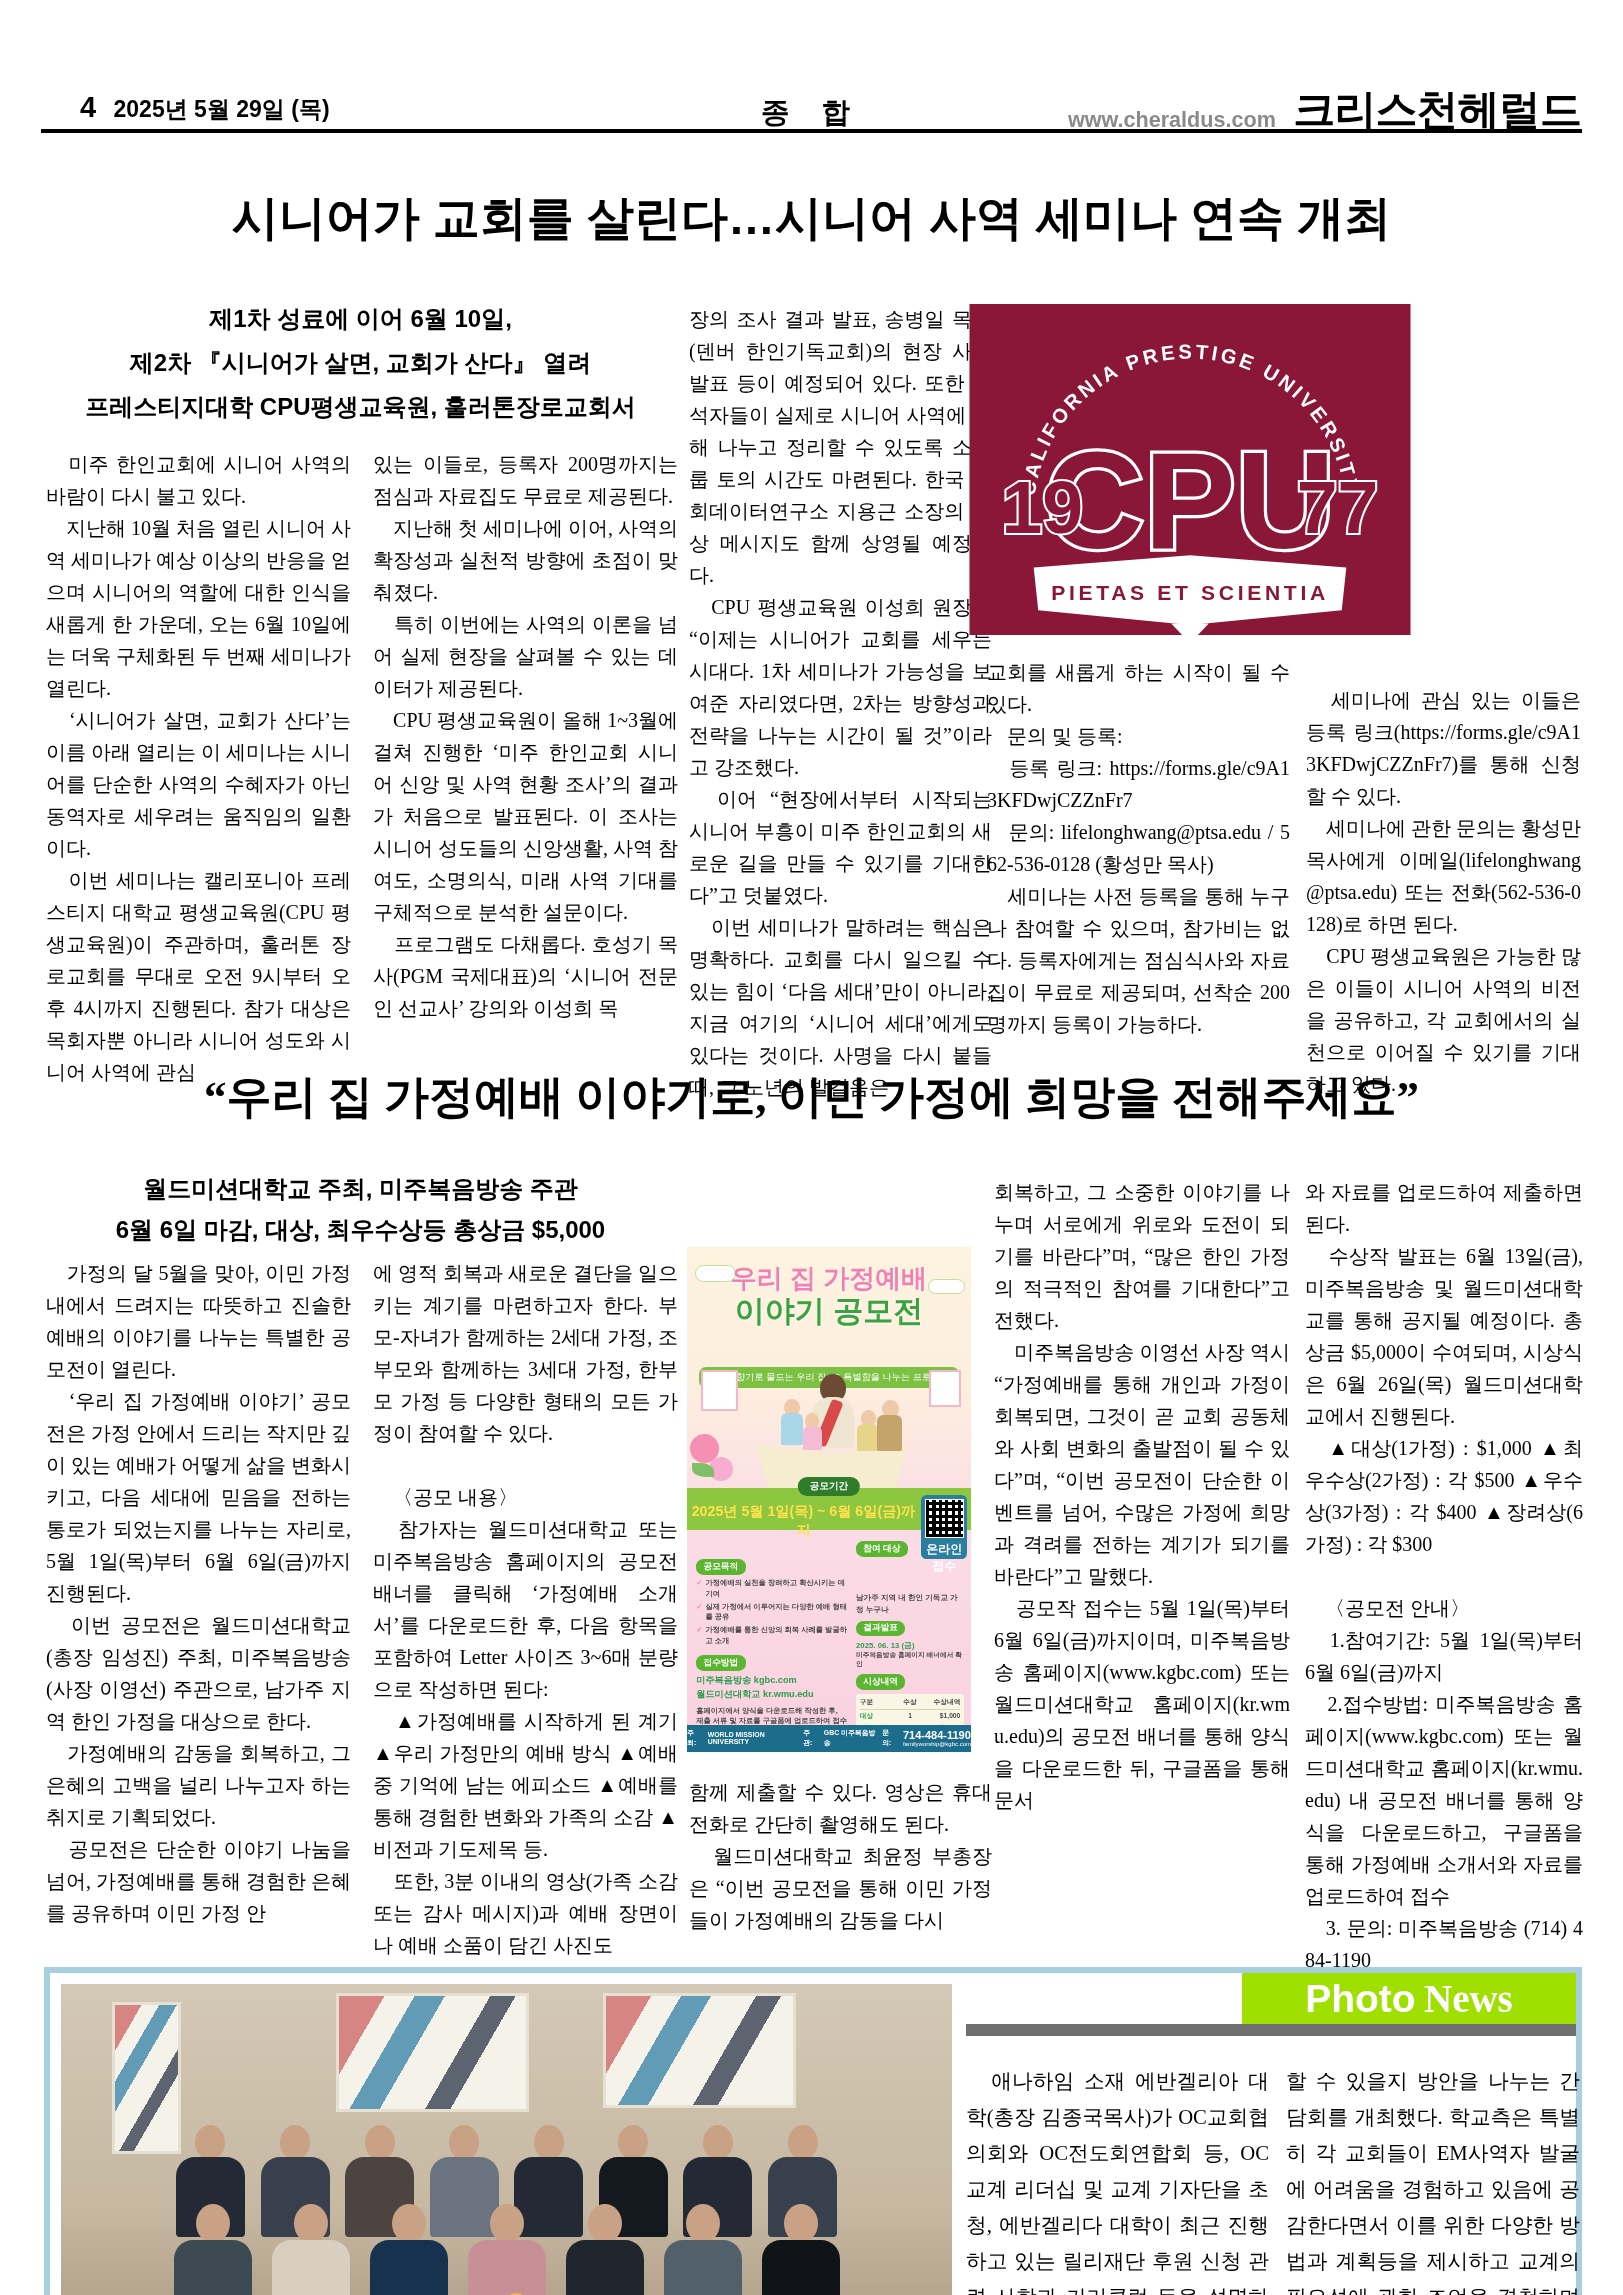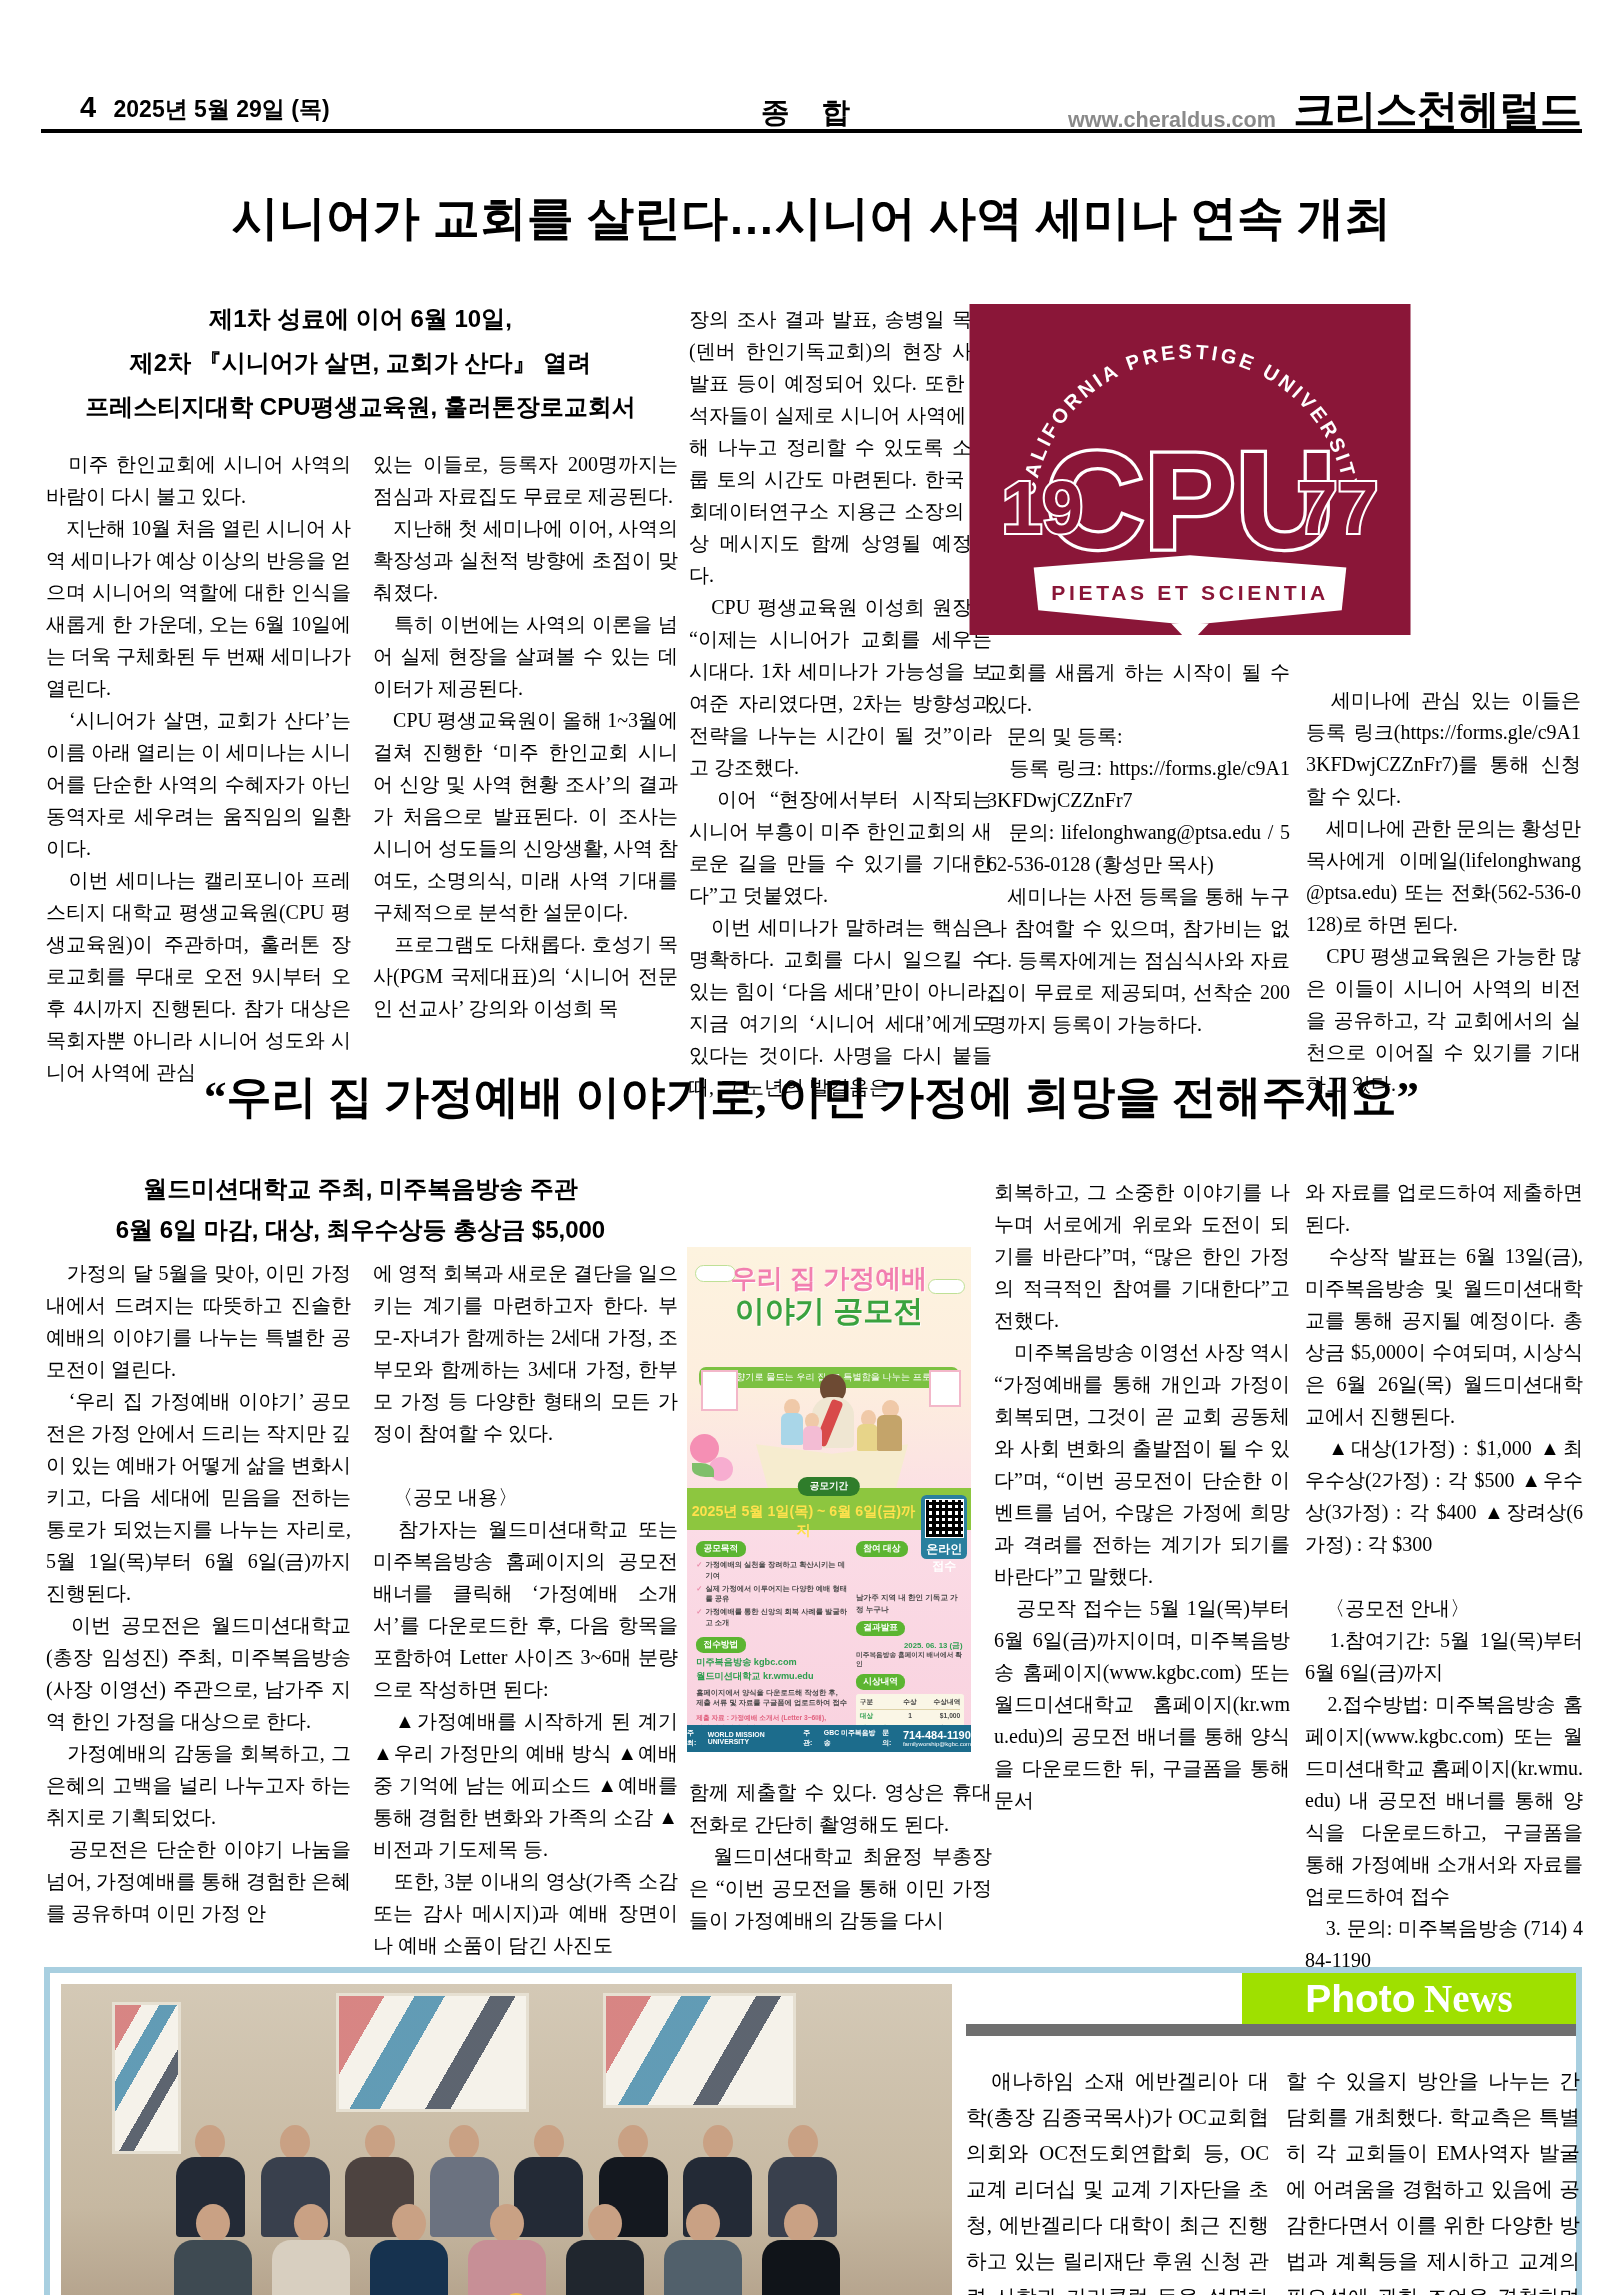--- a/index.html
+++ b/index.html
@@ -72,29 +72,29 @@
   .period-text { position:absolute; top:255px; left:0; right:51px; text-align:center;
     color:#ffe14d; font-size:14.2px; font-weight:800; }
   .qr-panel { position:absolute; top:248px; right:3.7px; width:46px; height:64px; background:#2a7f9e;
     border-radius:5.5px; padding:3.7px; }
   .qr { width:39px; height:39px; background:
       repeating-linear-gradient(0deg,#000 0 3.2px,transparent 3.2px 6.4px),
       repeating-linear-gradient(90deg,#000 0 3.2px,#fff 3.2px 6.4px); border:1.8px solid #fff; }
   .qr-cap { color:#fff; font-size:12px; text-align:center; margin-top:3.7px; font-weight:bold; }
   .pill { display:inline-block; background:#5cb531; color:#fff; font-size:8.7px; font-weight:bold;
     padding:1.8px 7.3px; border-radius:7.3px; margin-bottom:3.7px; }
-  .pcol-l { position:absolute; left:9.2px; top:294px; width:152px; }
+  .pcol-l { position:absolute; left:9.2px; top:312px; width:152px; }
   .pcol-r { position:absolute; left:169px; top:294px; width:108px; }
   .chk-item { display:flex; gap:3.2px; font-size:7.3px; color:#4a4a4a; font-weight:bold; line-height:1.45; margin-bottom:2.3px; }
   .chk { color:#e98aa8; font-weight:bold; }
   .psite { color:#2e9e4f; font-size:9.2px; font-weight:800; line-height:1.5; }
   .pdesc { font-size:7.3px; color:#4a4a4a; font-weight:bold; line-height:1.45; margin-top:3.7px; white-space:pre-line; }
   .pmat { font-size:6.7px; color:#e0607e; font-weight:bold; line-height:1.5; margin-top:4.6px; white-space:pre-line; }
   .ptarget { font-size:7.6px; color:#4a4a4a; font-weight:800; line-height:1.5; margin-bottom:5.5px;margin-top:32px; }
-  .pres1 { font-size:7.8px; color:#2e9e4f; font-weight:800;margin-left:48px; }
+  .pres1 { font-size:7.8px; color:#2e9e4f; font-weight:800; }
   .pres2 { font-size:6.7px; color:#4a4a4a; font-weight:bold; margin-bottom:5.5px; }
   .awards { background:#faf6e6; border-radius:2.8px; padding:2.8px 3.7px; }
   .aw-row { display:grid; grid-template-columns:1fr 0.6fr 1fr; font-size:6.7px; padding:1.8px 0; }
   .aw-row.hd { font-weight:800; color:#3d3d3d; border-bottom:0.9px solid #ddd2a8; }
   .aw-name { color:#2e9e4f; font-weight:800; }
   .aw-n, .aw-amt { color:#4a4a4a; font-weight:bold; text-align:center; }
   .aw-amt { text-align:right; }
   .poster-footer { position:absolute; bottom:0; left:0; right:0; height:27.5px; background:#1c6c8c; color:#fff;
     display:flex; align-items:center; justify-content:center; gap:6.4px; font-size:6.9px; font-weight:bold; }
   .pf-big { font-size:11px; font-weight:800; }

